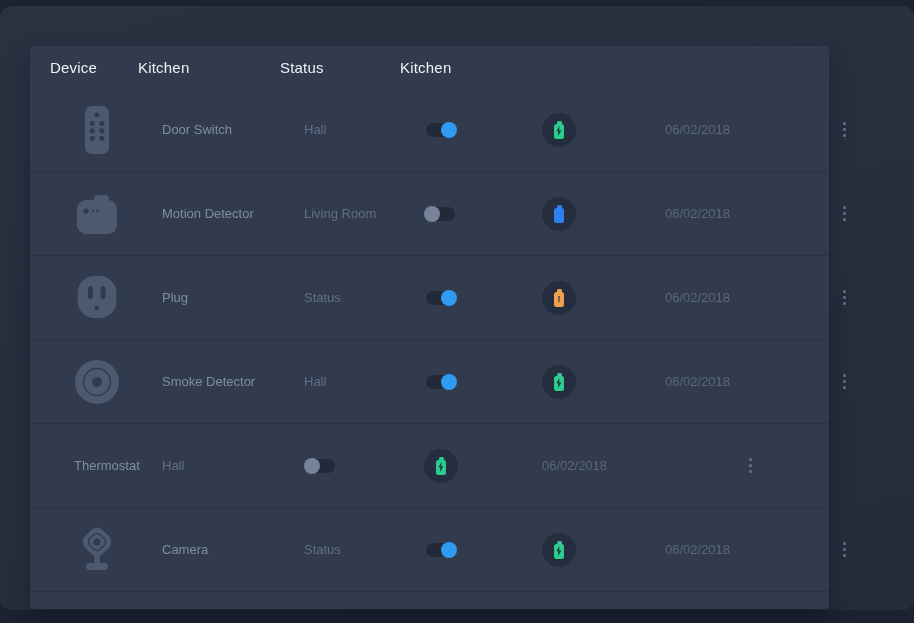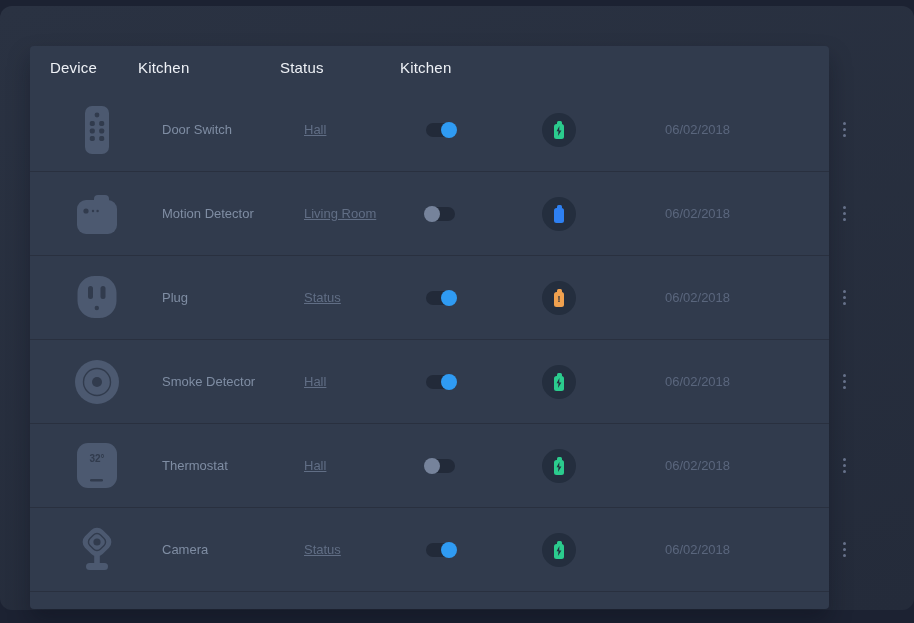--- a/index.html
+++ b/index.html
@@ -24,21 +24,21 @@
   }
   .thead, .trow {
     display: grid;
     grid-template-columns: 88px 142px 120px 118px 123px 170px 1fr;
     align-items: center;
     padding: 0 20px;
   }
   .thead { height: 42px; color: var(--header-text); font-size: 15px; letter-spacing: 0.2px; }
   .trow  { height: 84px; border-bottom: 1px solid var(--separator); font-size: 13px; padding-left: 44px; }
   .cell-name { color: var(--name-text); }
-  .cell-loc  { color: var(--muted-text); text-decoration: underline; }
+  .cell-loc  { color: var(--muted-text); }
   .cell-date { color: var(--date-text); }
   .dev-icon svg { display: block; }
   svg .fg { fill: var(--icon); }
   svg .bg { fill: var(--card); }
   svg .bg-line { fill: none; stroke: var(--card); stroke-width: 1.4; }
   svg text.bg { font-family: "Liberation Sans", sans-serif; }
 
   
   .toggle { width: 29px; height: 14px; border-radius: 7px; background: var(--toggle-track);
             position: relative; cursor: pointer; margin-left: 2px; }
@@ -220,29 +220,20 @@
     </div>
     <div class="cell-date">06/02/2018</div>
     <div class="kebab">
       <i></i>
       <i></i>
       <i></i>
     </div>
   </div>
 
   <div class="trow">
-    <div class="dev-icon">
-
-      <svg width="46" height="54" viewBox="0 0 46 54">
-        <rect class="fg" x="3" y="4" width="40" height="45" rx="11"></rect>
-        <text class="bg" x="23" y="22.5" text-anchor="middle" font-size="10" font-weight="bold">32°</text>
-        <rect class="bg" x="16" y="40" width="13" height="2.6" rx="1.3"></rect>
-      </svg>
-
-    </div>
     <div class="cell-name">Thermostat</div>
     <div class="cell-loc">Hall</div>
     <div>
       <div class="toggle off">
         <span class="knob"></span>
       </div>
     </div>
     <div>
       <div class="badge charging">
         <span class="batt">

